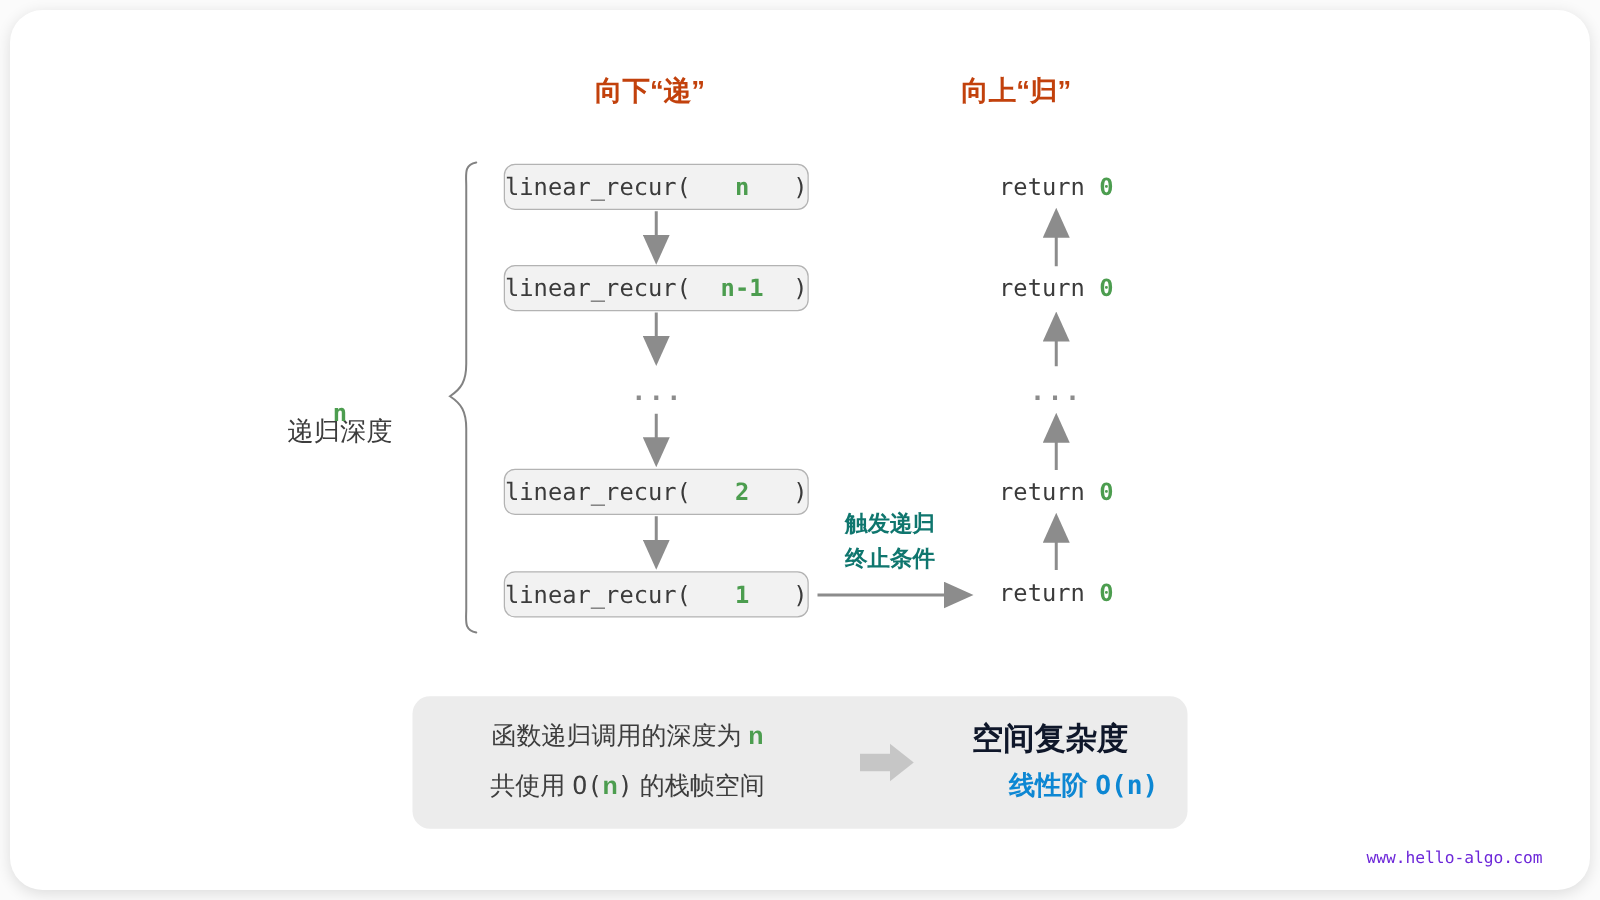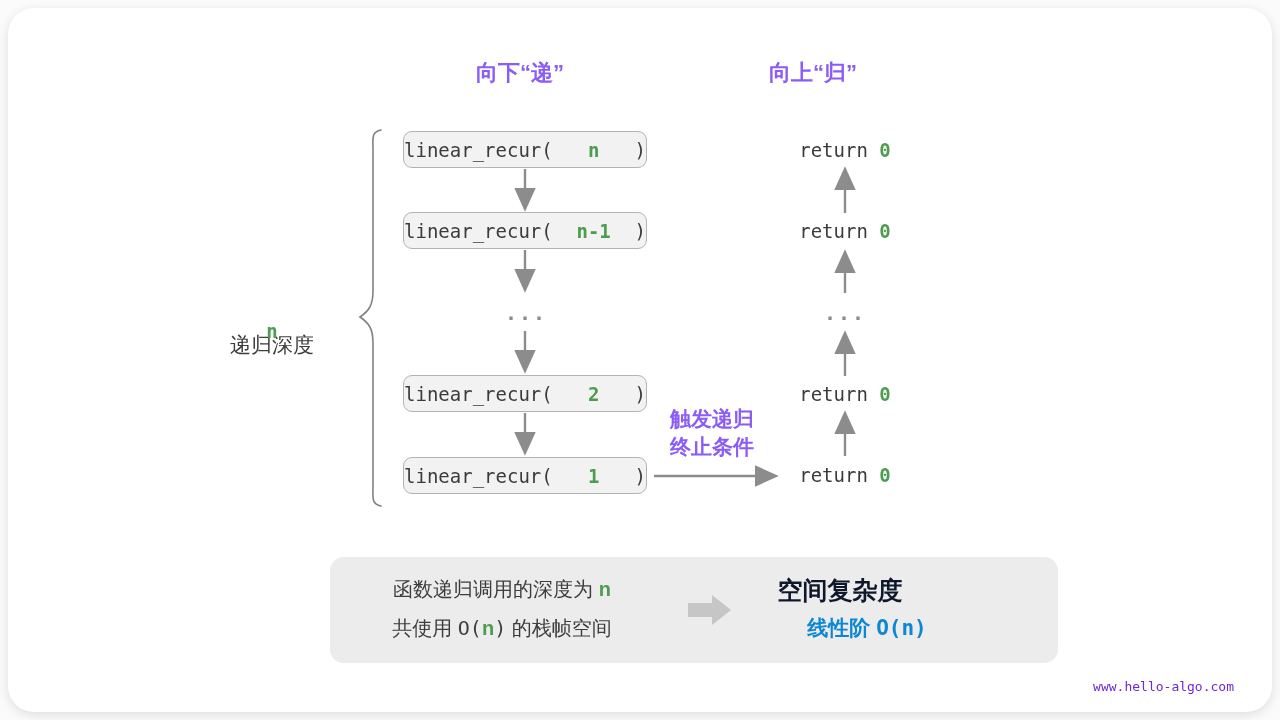--- a/index.html
+++ b/index.html
@@ -9,21 +9,21 @@
     background:#fbfbfb; overflow:hidden;
     font-family:"Liberation Sans", sans-serif;
   }
   .card {
     position:absolute; left:8px; top:8px; width:1264px; height:704px;
     background:#ffffff; border-radius:26px;
     box-shadow:0 3px 12px rgba(0,0,0,0.12);
   }
   .col-header {
     position:absolute; transform:translateX(-50%);
-    font-size:22px; font-weight:bold; color:#8b5cf6; white-space:nowrap;
+    font-size:22px; font-weight:bold; color:#c2410c; white-space:nowrap;
   }
   .hdr-left  { left:512px; top:50px; }
   .hdr-right { left:805px; top:50px; }
 
   .code-box {
     position:absolute; left:395px; width:244px; height:37px;
     background:#f2f2f2; border:1.5px solid #b3b3b3; border-radius:9px;
     display:flex; align-items:center; justify-content:space-between;
     font-family:"DejaVu Sans Mono", monospace; font-size:19px; color:#3b3b3b;
     white-space:pre;
@@ -57,28 +57,28 @@
   }
   .depth-value {
     position:absolute; left:264px; top:312px; transform:translateX(-50%);
     font-family:"DejaVu Sans Mono", monospace; font-weight:bold;
     font-size:19px; color:#4c9d4f;
   }
   .brace-svg { position:absolute; left:348px; top:120px; }
 
   .base-case-label {
     position:absolute; left:704px; top:397px; transform:translateX(-50%);
-    font-size:21px; font-weight:bold; color:#8b5cf6;
+    font-size:18px; font-weight:bold; color:#0f766e;
     text-align:center; line-height:28px; white-space:nowrap;
   }
 
   .arrows-overlay { position:absolute; left:0; top:0; pointer-events:none; }
 
   .summary {
-    position:absolute; left:322px; top:549px; width:728px; height:106px;
+    position:absolute; left:322px; top:549px; width:620px; height:106px;
     background:#ececec; border-radius:14px;
   }
   .sum-left {
     position:absolute; left:172px; top:13px; transform:translateX(-50%);
     font-size:20px; color:#3d3d3d; text-align:center; line-height:39px;
     white-space:nowrap;
   }
   .mono { font-family:"DejaVu Sans Mono", monospace; }
   .block-arrow-shaft {
     position:absolute; left:358px; top:46px; width:24px; height:14px;

